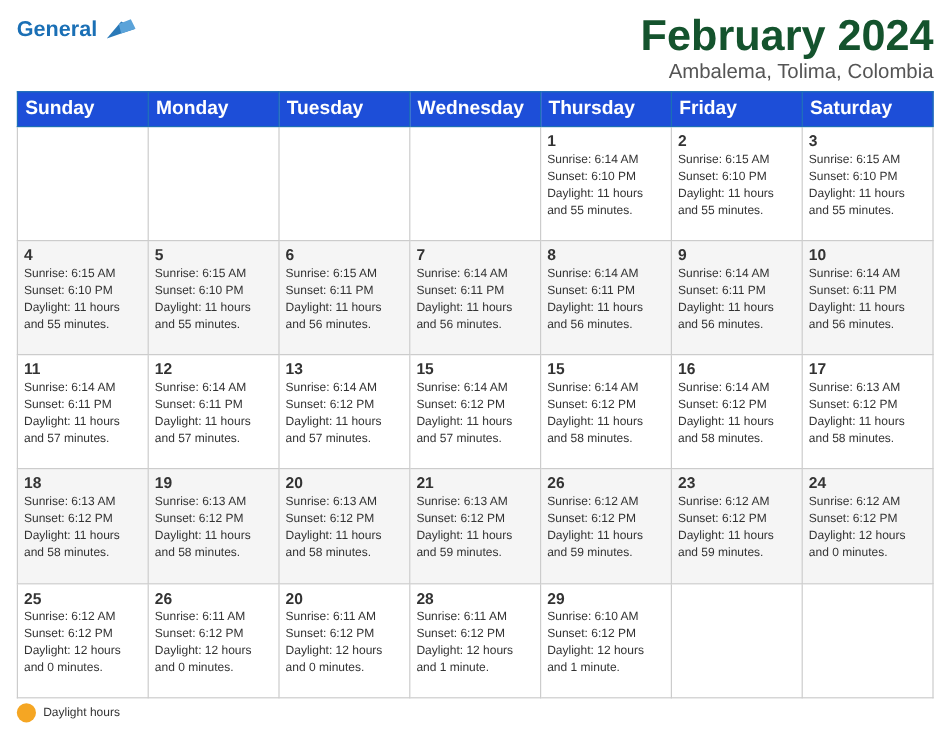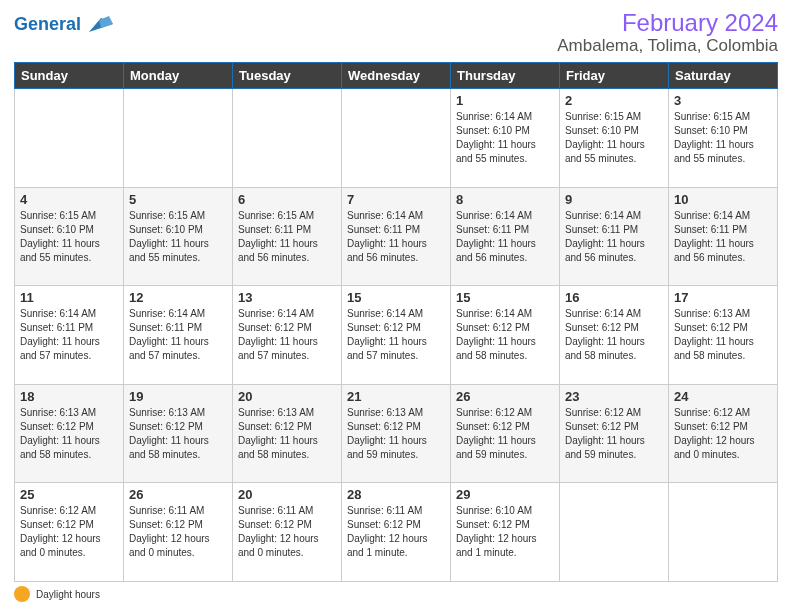--- a/index.html
+++ b/index.html
@@ -34,42 +34,42 @@
       color: #333;
       line-height: 1.1;
     }
     .logo-text span {
       color: #1a6fb5;
     }
     .title-section {
       text-align: right;
     }
     .month-title {
-      font-size: 24px;
-      font-weight: normal;
-      color: #8b5cf6;
+      font-size: 36px;
+      font-weight: bold;
+      color: #14532d;
       line-height: 1.1;
     }
     .subtitle {
       font-size: 17px;
       color: #555;
     }
     .calendar {
       flex: 1;
       border: 1px solid #ccc;
       border-collapse: collapse;
       width: 100%;
       table-layout: fixed;
     }
     .calendar th {
-      background-color: #404040;
+      background-color: #1d4ed8;
       color: white;
       text-align: left;
       padding: 5px 6px;
-      font-size: 13px;
+      font-size: 16px;
       font-weight: bold;
       border: 1px solid #1a6fb5;
     }
     .calendar td {
       border: 1px solid #ccc;
       vertical-align: top;
       padding: 4px 5px;
       font-size: 10px;
       color: #333;
       height: 88px;

